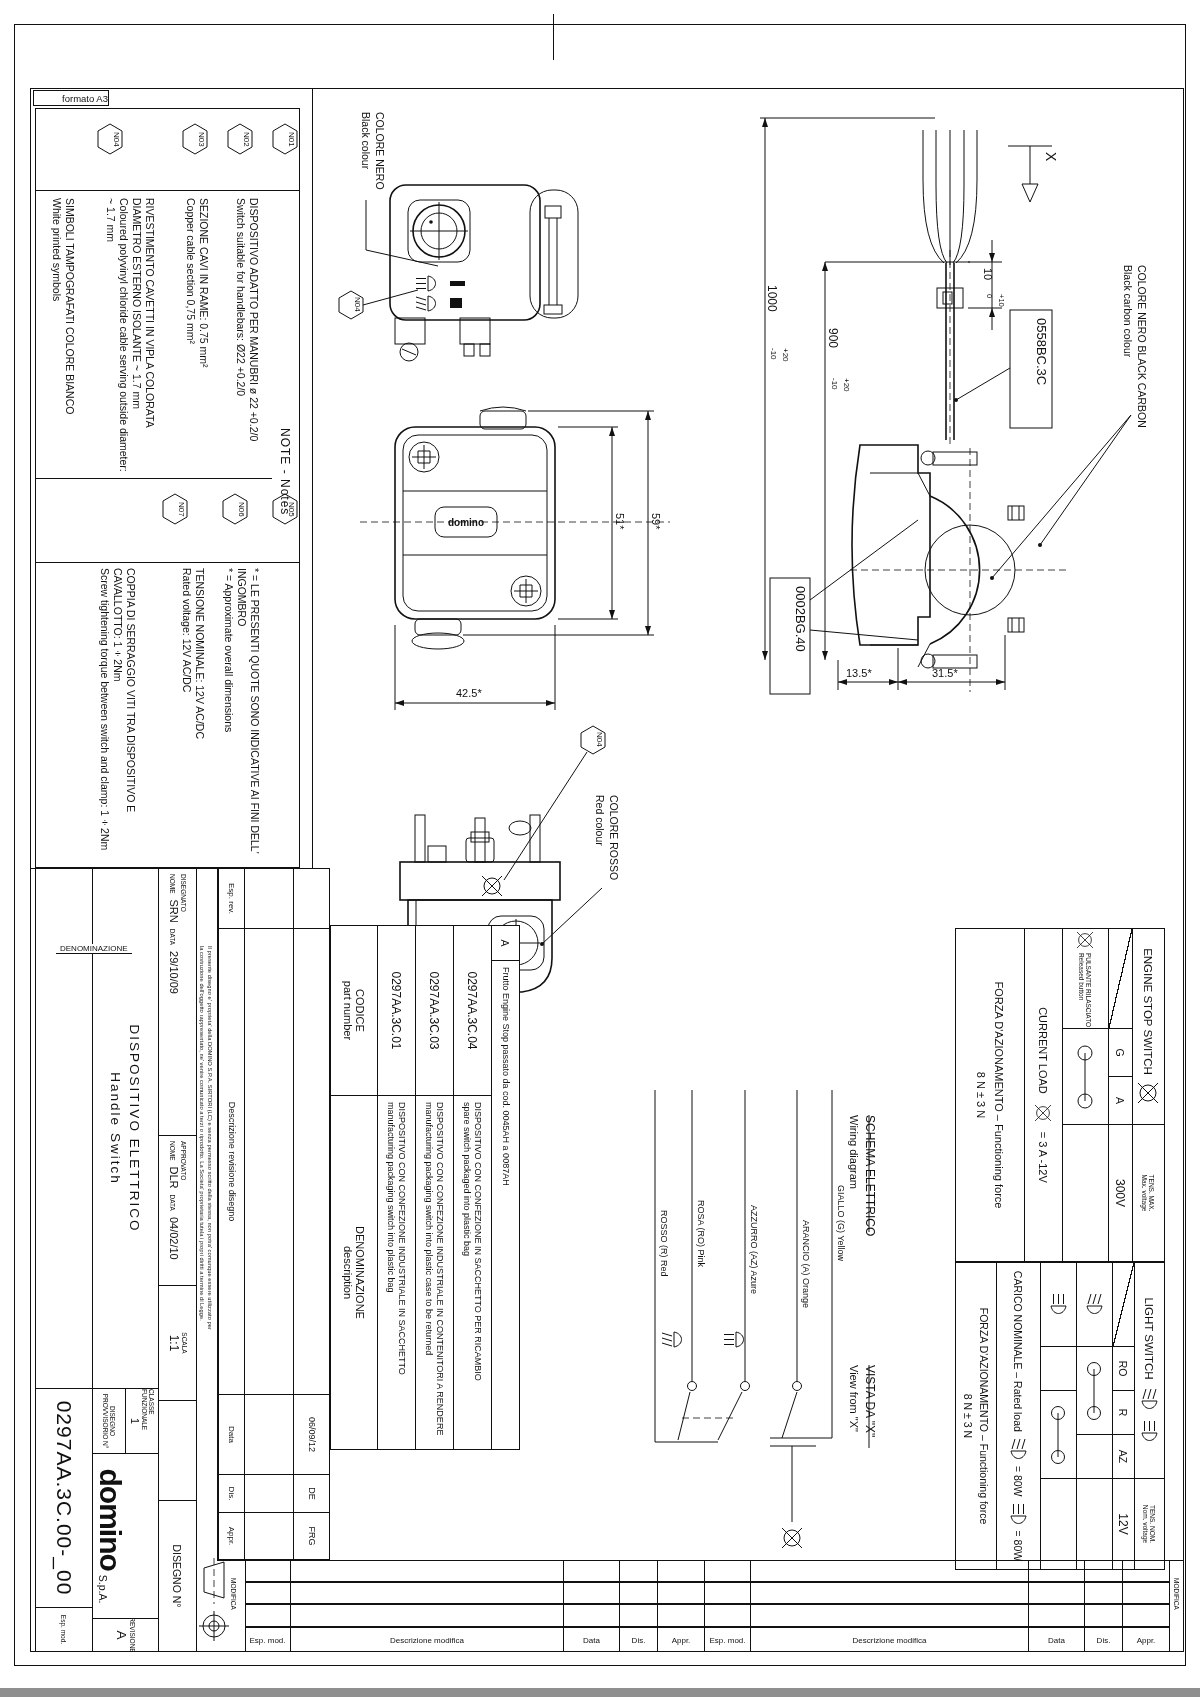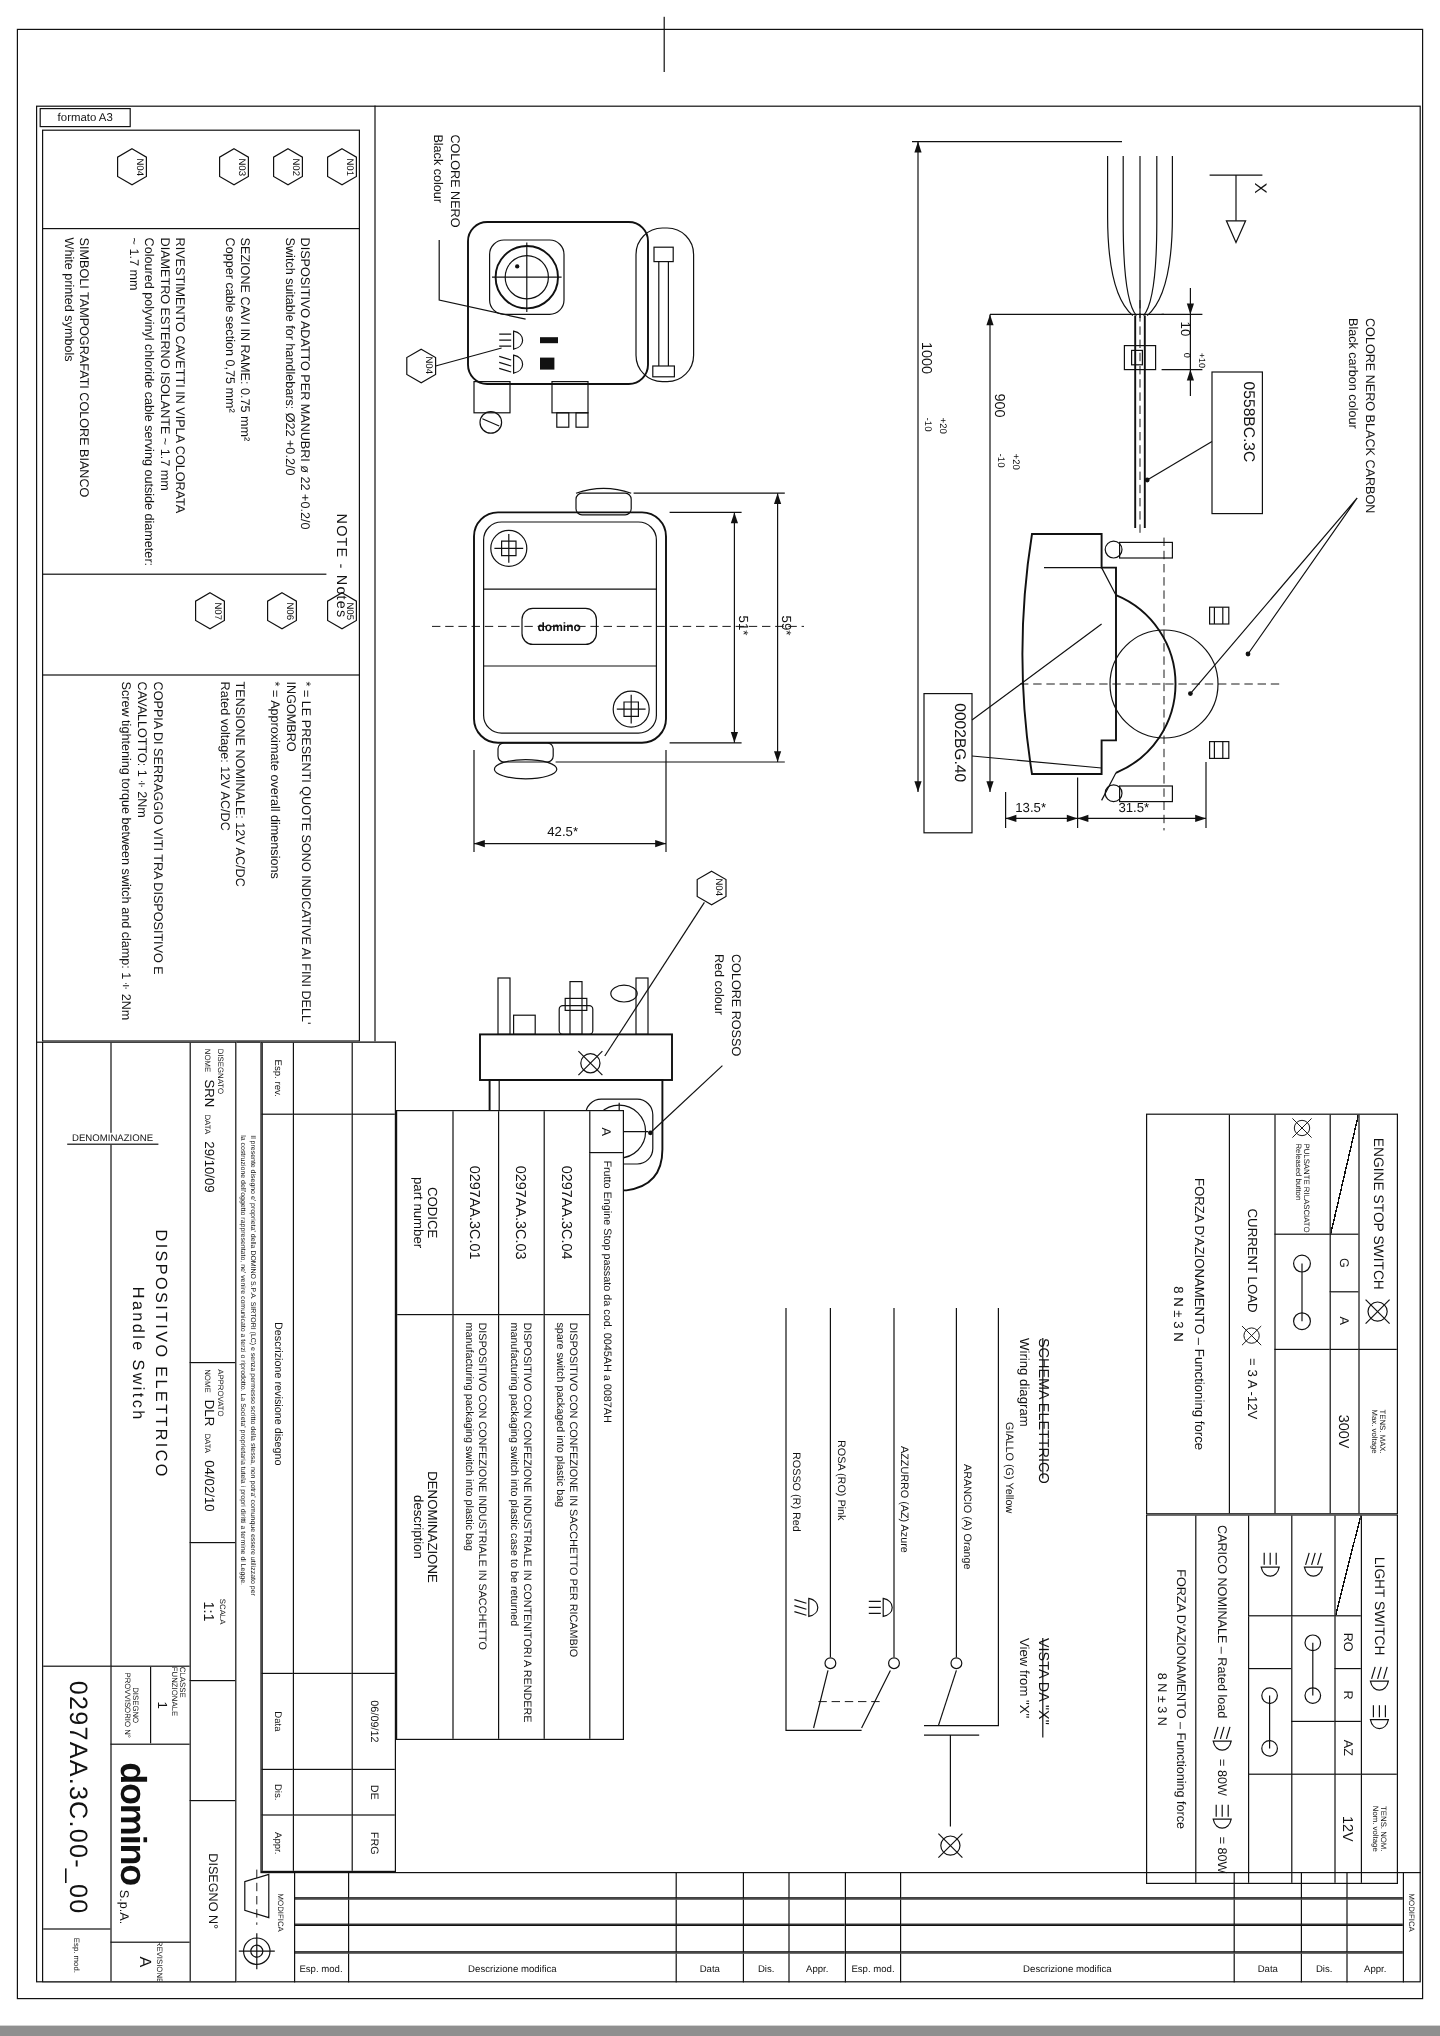--- a/index.html
+++ b/index.html
@@ -55,21 +55,21 @@
       <g id="engstop">
           <circle class="ln" r="8" cx="0" cy="0"></circle>
           <path class="ln" d="M-10,-10 L10,10 M-10,10 L10,-10"></path>
         </g>
     </defs>
   </svg>
 
   <div class="box" style="left:14px;top:24px;width:1172px;height:1642px;border-width:1px"></div>
   <div class="box" style="left:30px;top:88px;width:1154px;height:1564px;border-width:1.5px"></div>
   <div class="vline" style="left:553px;top:14px;height:46px;"></div>
-  <div class="box" style="left:33px;top:90px;width:76px;height:16px;border-width:1px;font-size:9.5px;display:flex;align-items:center;justify-content:center;">
+  <div class="box" style="left:33px;top:90px;width:76px;height:16px;border-width:1px;font-size:9.5px;display:flex;align-items:center;justify-content:flex-end;">
       <span>formato A3</span>
     </div>
 
   <div class="box" style="left:35px;top:108px;width:265px;height:760px;border-width:1.5px"></div>
   <div class="hline" style="left:35px;top:190px;width:265px;"></div>
   <div class="hline" style="left:35px;top:478px;width:237px;"></div>
   <div class="hline" style="left:35px;top:562px;width:265px;"></div>
   <div class="vline" style="left:312px;top:88px;height:780px;"></div>
   <div class="hline" style="left:30px;top:868px;width:300px;"></div>
 

